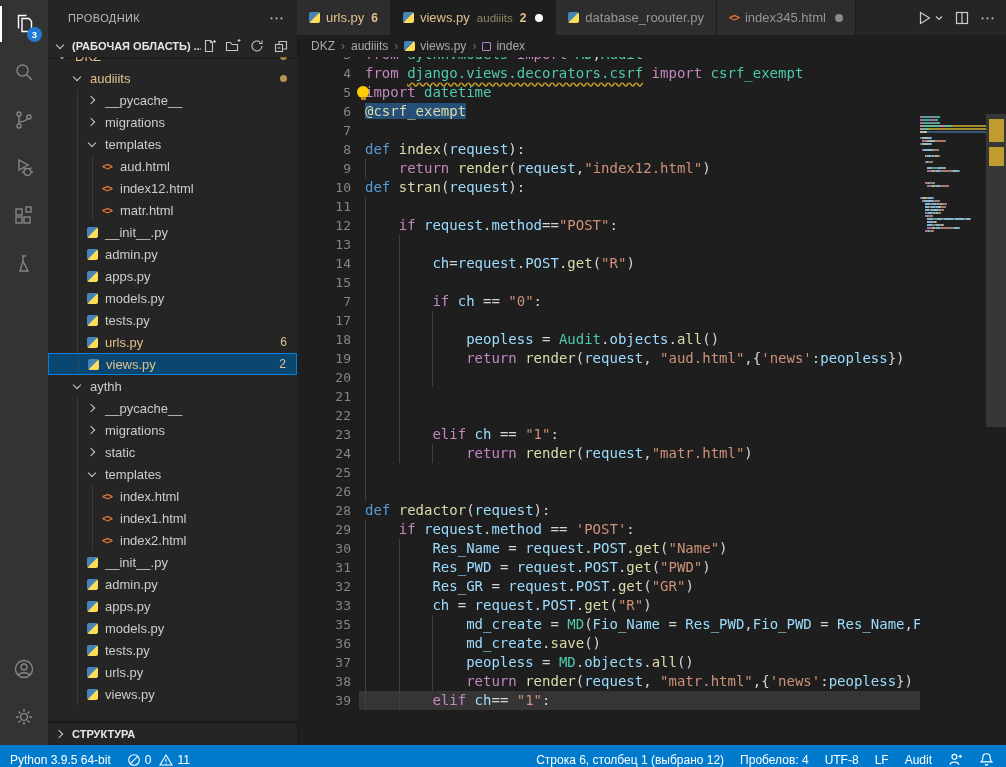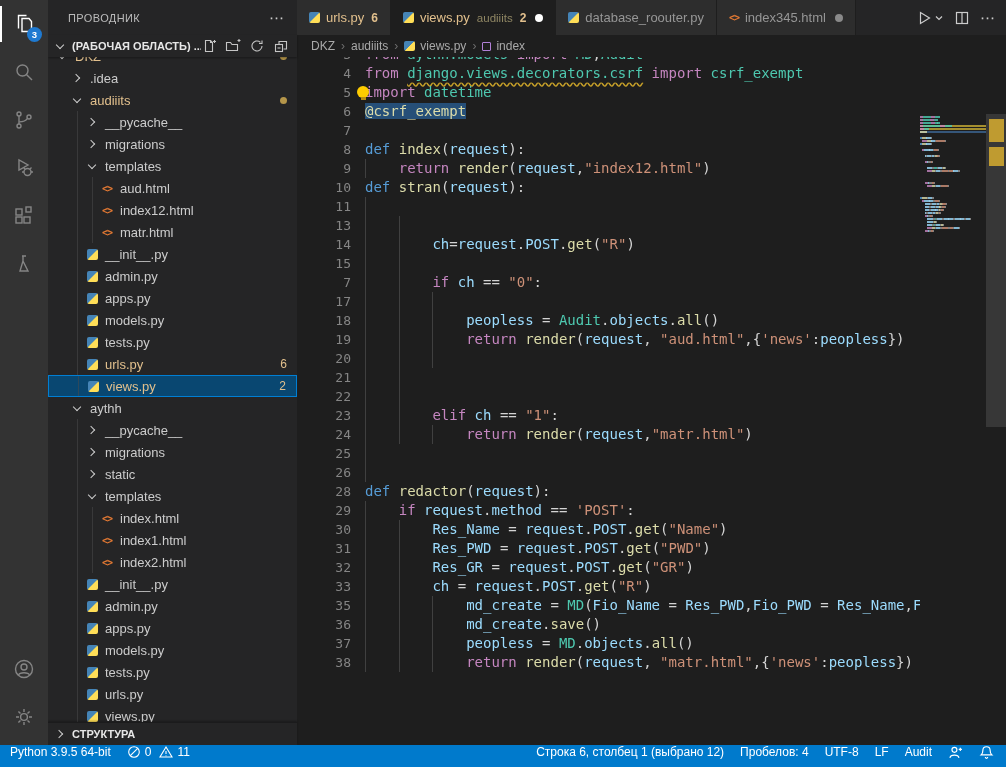--- a/index.html
+++ b/index.html
@@ -89,21 +89,21 @@
   .mline{position:relative;height:2px;margin-bottom:1px;white-space:nowrap;font-size:0;}
   .mline span{display:inline-block;height:2px;vertical-align:top;opacity:.8;}
   .mline.warn{background:#a58f2f;} .mline.selm{background:#35567a;}
   .ruler{position:absolute;top:57px;right:0;width:20px;height:688px;background:#1e1e1e;}
   .thumb{position:absolute;left:0;right:0;top:0;height:313px;background:rgba(121,121,121,.28);}
   .rmark{position:absolute;left:3px;right:2px;background:#bf9b30;}
 
   
   .statusbar{position:absolute;left:0;bottom:0;width:1006px;height:22px;background:#007acc;color:#ffffff;
     display:flex;align-items:center;font-size:12px;z-index:6;}
-  .sb-item{display:flex;align-items:flex-start;gap:4px;padding:0 8px;height:22px;cursor:pointer;white-space:nowrap;}
+  .sb-item{display:flex;align-items:flex-end;gap:4px;padding:0 8px;height:22px;cursor:pointer;white-space:nowrap;}
   .sb-item svg{stroke:#ffffff;fill:none;stroke-width:1.1;}
   .sb-right{margin-left:auto;display:flex;align-items:center;}
 </style>
 </head>
 <body>
 
 <div class="app">
 
   <div class="activitybar">
     <div class="ab-item active">
@@ -199,26 +199,20 @@
     <div class="tree">
         <div class="tree-inner" id="treeInner">
           <div class="trow" style="padding-left: 6px;">
             <span class="tw">
               <i class="chev exp"></i>
             </span>
             <span class="tlabel mod">DKZ</span>
             <span class="tright">
               <span class="dotmod"></span>
             </span>
-          </div>
-          <div class="trow" style="padding-left: 21px;">
-            <span class="tw">
-              <i class="chev"></i>
-            </span>
-            <span class="tlabel">.idea</span>
           </div>
           <div class="trow" style="padding-left: 21px;">
             <span class="tw">
               <i class="chev exp"></i>
             </span>
             <span class="tlabel mod">audiiits</span>
             <span class="tright">
               <span class="dotmod"></span>
             </span>
           </div>
@@ -531,20 +525,24 @@
           </div>
           <div class="crow">
             <div class="lnum">10</div>
             <div class="cline"><span class="df">def </span><span class="fn">stran</span><span class="pl">(</span><span class="vr">request</span><span class="pl">):</span></div>
           </div>
           <div class="crow">
             <div class="lnum">11</div>
             <div class="cline"><i class="guide" style="left: 6px;"></i></div>
           </div>
           <div class="crow">
+            <div class="lnum">12</div>
+            <div class="cline"><i class="guide" style="left: 6px;"></i><span class="pl">    </span><span class="kw">if </span><span class="vr">request</span><span class="pl">.</span><span class="vr">method</span><span class="pl">==</span><span class="st">"POST"</span><span class="pl">:</span></div>
+          </div>
+          <div class="crow">
             <div class="lnum">13</div>
             <div class="cline"><i class="guide" style="left: 6px;"></i><i class="guide" style="left: 39.7px;"></i></div>
           </div>
           <div class="crow">
             <div class="lnum">14</div>
             <div class="cline"><i class="guide" style="left: 6px;"></i><i class="guide" style="left: 39.7px;"></i><span class="pl">        </span><span class="vr">ch</span><span class="pl">=</span><span class="vr">request</span><span class="pl">.</span><span class="vr">POST</span><span class="pl">.</span><span class="fn">get</span><span class="pl">(</span><span class="st">"R"</span><span class="pl">)</span></div>
           </div>
           <div class="crow">
             <div class="lnum">15</div>
             <div class="cline"><i class="guide" style="left: 6px;"></i><i class="guide" style="left: 39.7px;"></i></div>
@@ -625,20 +623,24 @@
             <div class="lnum">36</div>
             <div class="cline"><i class="guide" style="left: 6px;"></i><i class="guide" style="left: 39.7px;"></i><i class="guide" style="left: 73.4px;"></i><span class="pl">            </span><span class="vr">md_create</span><span class="pl">.</span><span class="fn">save</span><span class="pl">()</span></div>
           </div>
           <div class="crow">
             <div class="lnum">37</div>
             <div class="cline"><i class="guide" style="left: 6px;"></i><i class="guide" style="left: 39.7px;"></i><i class="guide" style="left: 73.4px;"></i><span class="pl">            </span><span class="vr">peopless</span><span class="pl"> = </span><span class="cl">MD</span><span class="pl">.</span><span class="vr">objects</span><span class="pl">.</span><span class="fn">all</span><span class="pl">()</span></div>
           </div>
           <div class="crow">
             <div class="lnum">38</div>
             <div class="cline"><i class="guide" style="left: 6px;"></i><i class="guide" style="left: 39.7px;"></i><i class="guide" style="left: 73.4px;"></i><span class="pl">            </span><span class="kw">return </span><span class="fn">render</span><span class="pl">(</span><span class="vr">request</span><span class="pl">, </span><span class="st">"matr.html"</span><span class="pl">,{</span><span class="st">'news'</span><span class="pl">:</span><span class="vr">peopless</span><span class="pl">})</span></div>
+          </div>
+          <div class="crow">
+            <div class="lnum">39</div>
+            <div class="cline hl"><i class="guide" style="left: 6px;"></i><i class="guide" style="left: 39.7px;"></i><span class="pl">        </span><span class="kw">elif </span><span class="vr">ch</span><span class="pl">== </span><span class="st">"1"</span><span class="pl">:</span></div>
           </div>
         </div>
       <div class="minimap" id="mmHost">
           <div class="mline"><span style="width: 3.1px; background: rgb(197, 134, 192);"></span><span style="width: 8.06px; background: rgb(78, 201, 176);"></span><span style="width: 4.34px; background: rgb(197, 134, 192);"></span><span style="width: 4.96px; background: rgb(78, 201, 176);"></span></div>
           <div class="mline"><span style="width: 3.1px; background: rgb(197, 134, 192);"></span><span style="width: 6.82px; background: rgb(78, 201, 176);"></span><span style="width: 4.34px; background: rgb(197, 134, 192);"></span><span style="width: 3.72px; background: rgb(78, 201, 176);"></span></div>
           <div class="mline"><span style="width: 3.1px; background: rgb(197, 134, 192);"></span><span style="width: 7.44px; background: rgb(78, 201, 176);"></span><span style="width: 4.96px; background: rgb(197, 134, 192);"></span><span style="width: 1.24px; background: rgb(78, 201, 176);"></span><span style="width: 0.62px; background: rgb(154, 154, 154);"></span><span style="width: 3.1px; background: rgb(78, 201, 176);"></span></div>
           <div class="mline warn"><span style="width: 3.1px; background: rgb(197, 134, 192);"></span><span style="width: 17.36px; background: rgb(78, 201, 176);"></span><span style="width: 4.96px; background: rgb(197, 134, 192);"></span><span style="width: 6.82px; background: rgb(78, 201, 176);"></span></div>
           <div class="mline warn"><span style="width: 4.34px; background: rgb(197, 134, 192);"></span><span style="width: 4.96px; background: rgb(78, 201, 176);"></span></div>
           <div class="mline selm"><span style="width: 7.44px; background: rgb(220, 220, 170);"></span></div>
           <div class="mline"></div>

